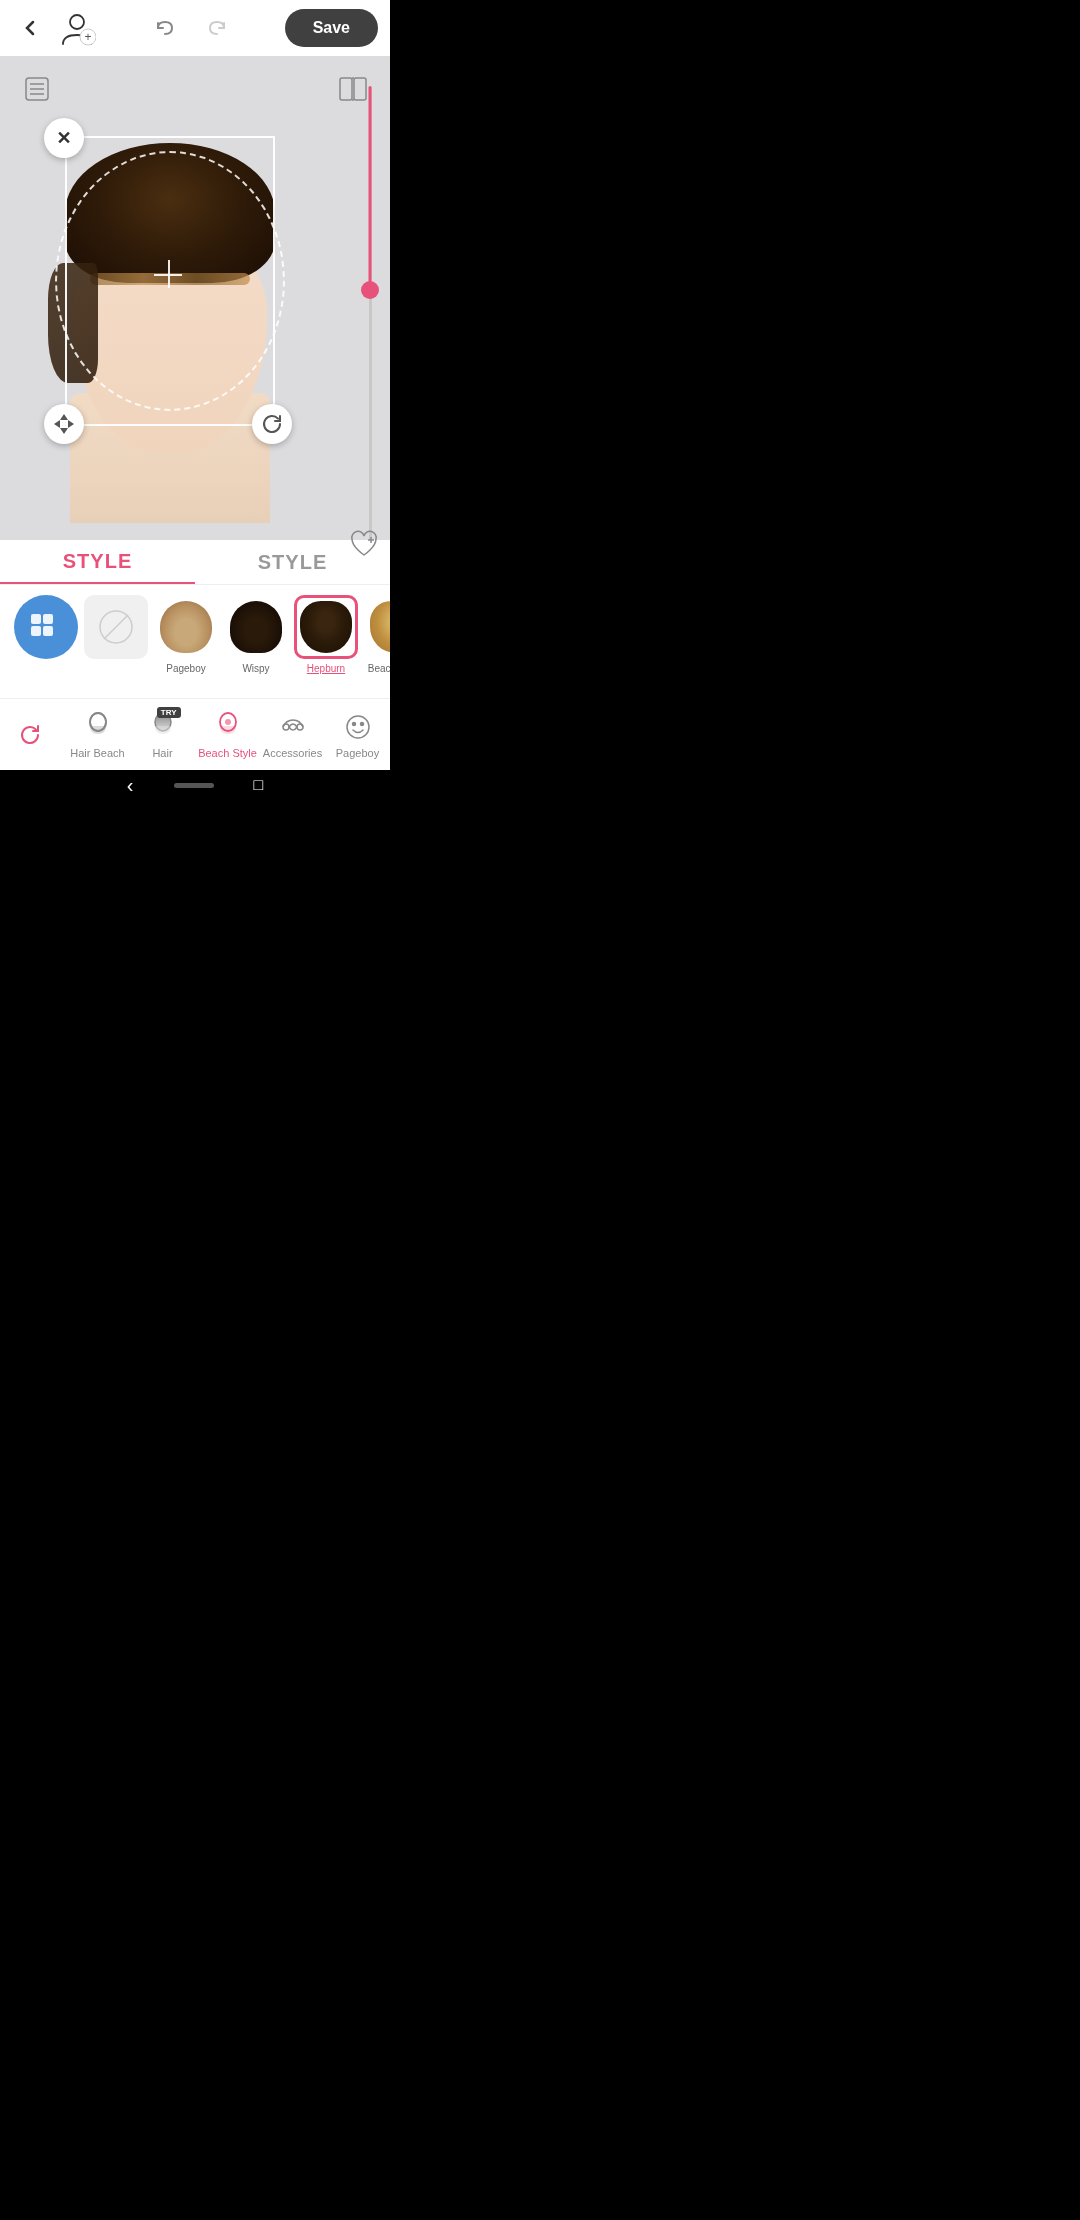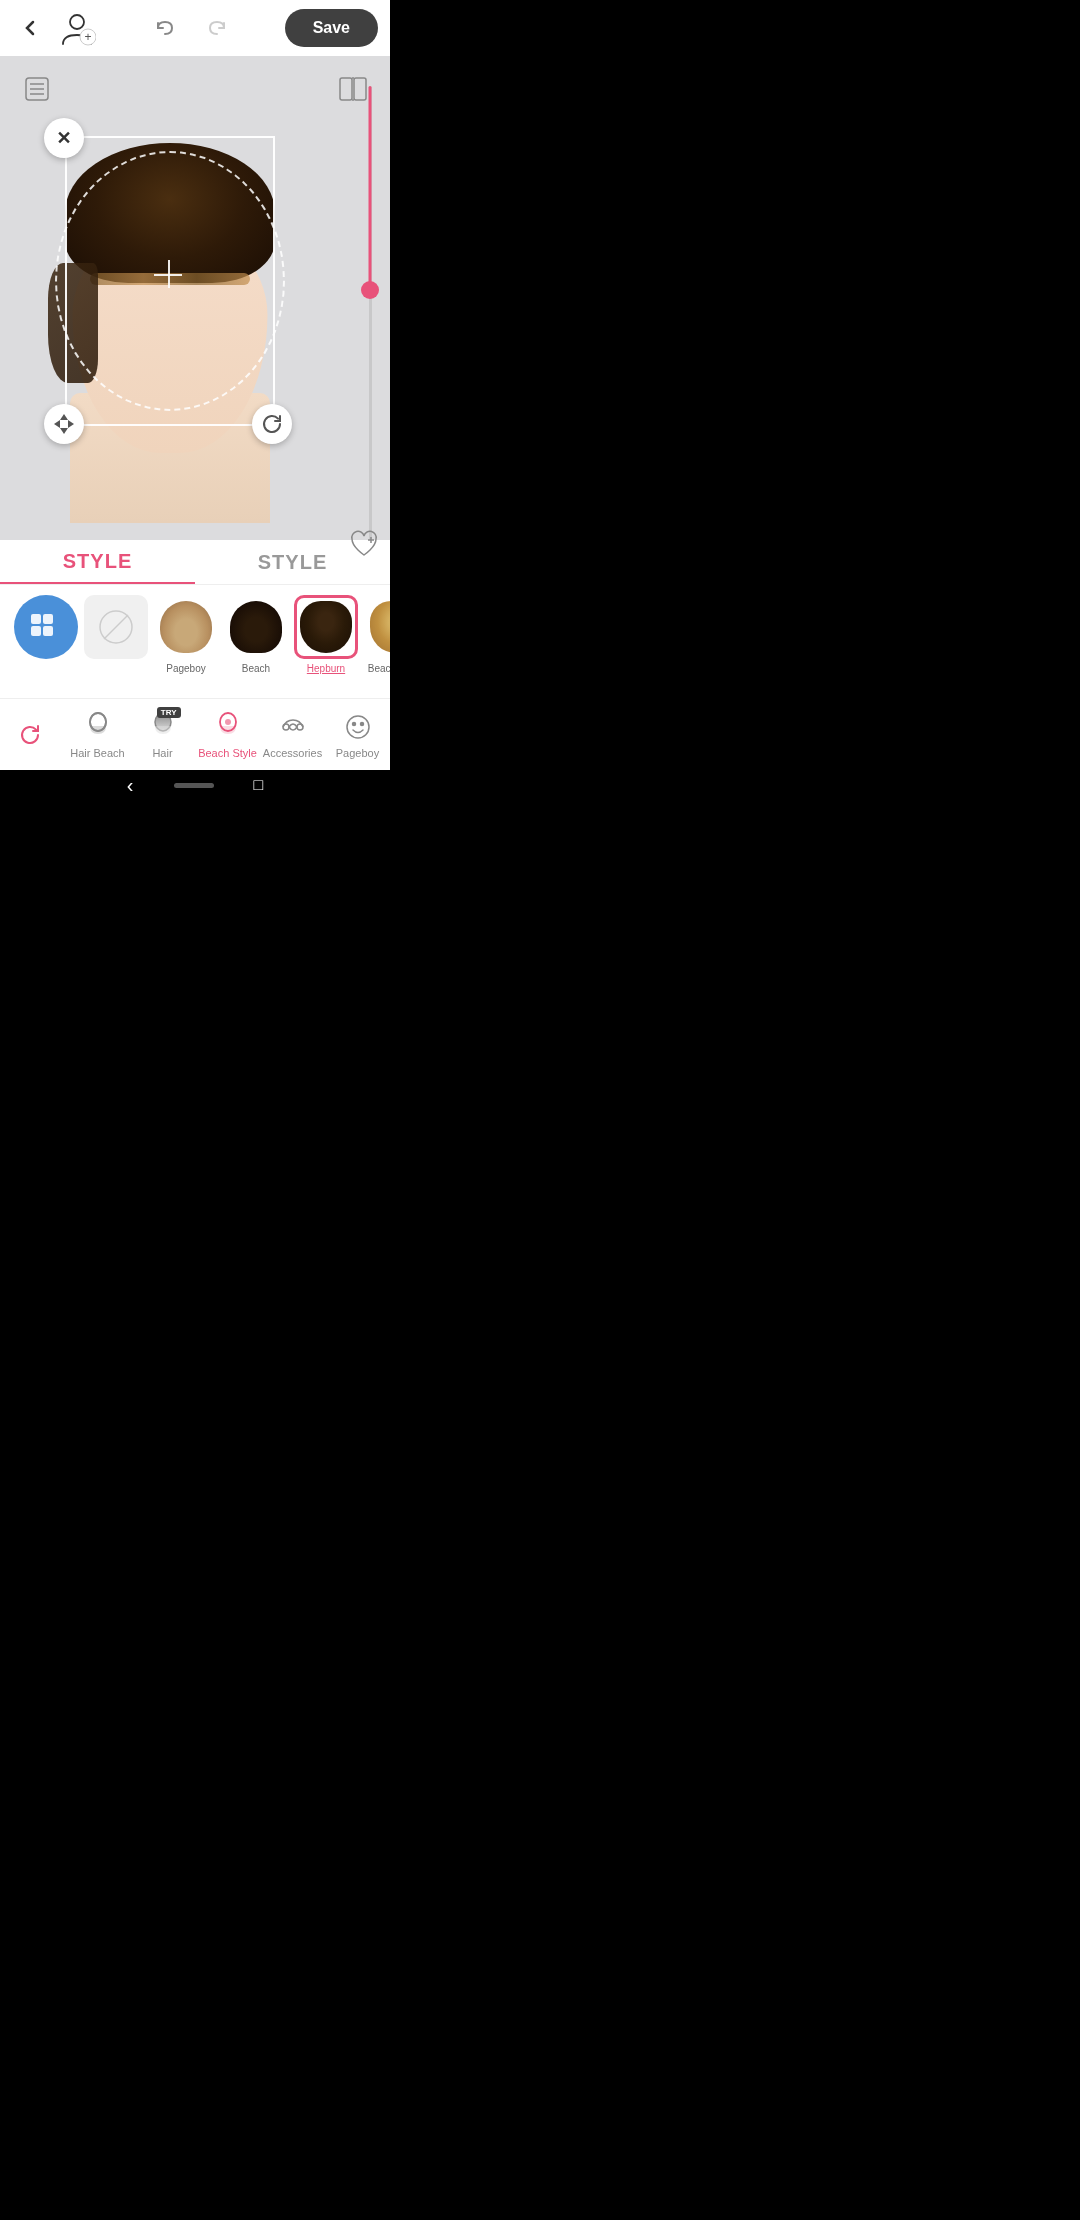--- a/index.html
+++ b/index.html
@@ -510,21 +510,21 @@
         <div class="style-thumb">
           <div class="hair-pageboy"></div>
         </div>
         <span class="style-label">Pageboy</span>
       </div>
 
       <div class="style-option">
         <div class="style-thumb">
           <div class="hair-wispy"></div>
         </div>
-        <span class="style-label">Beach</span>
+        <span class="style-label">Wispy</span>
       </div>
 
       <div class="style-option">
         <div class="style-thumb selected">
           <div class="hair-hepburn"></div>
         </div>
         <span class="style-label selected-label">Hepburn</span>
       </div>
 
       <div class="style-option">

